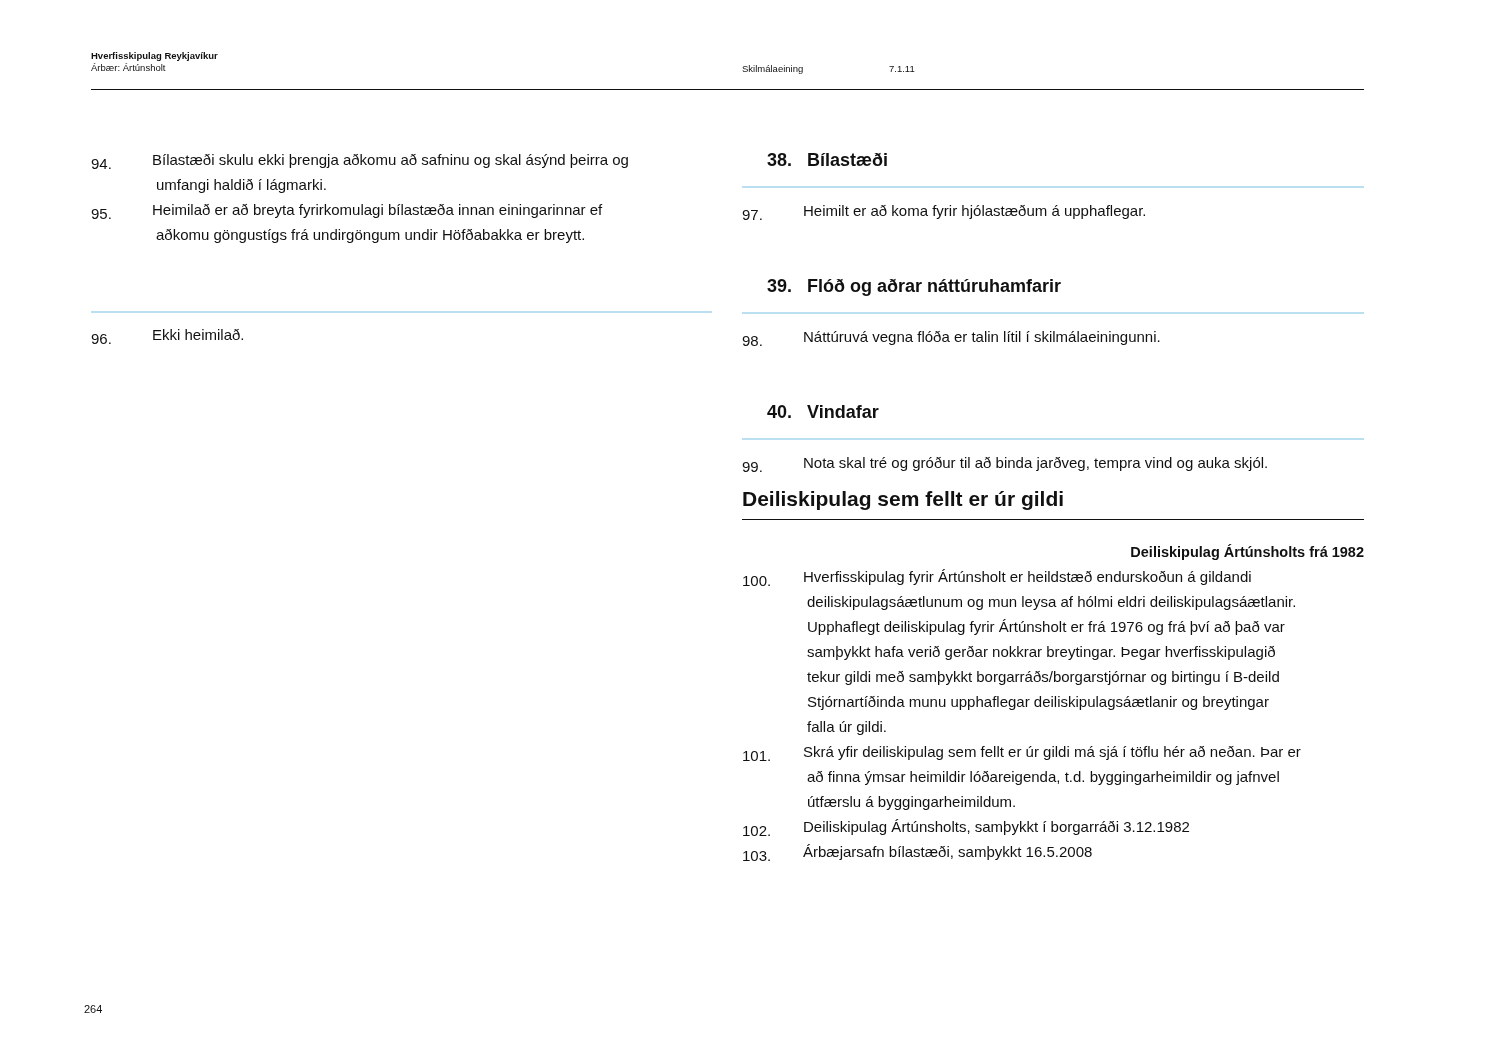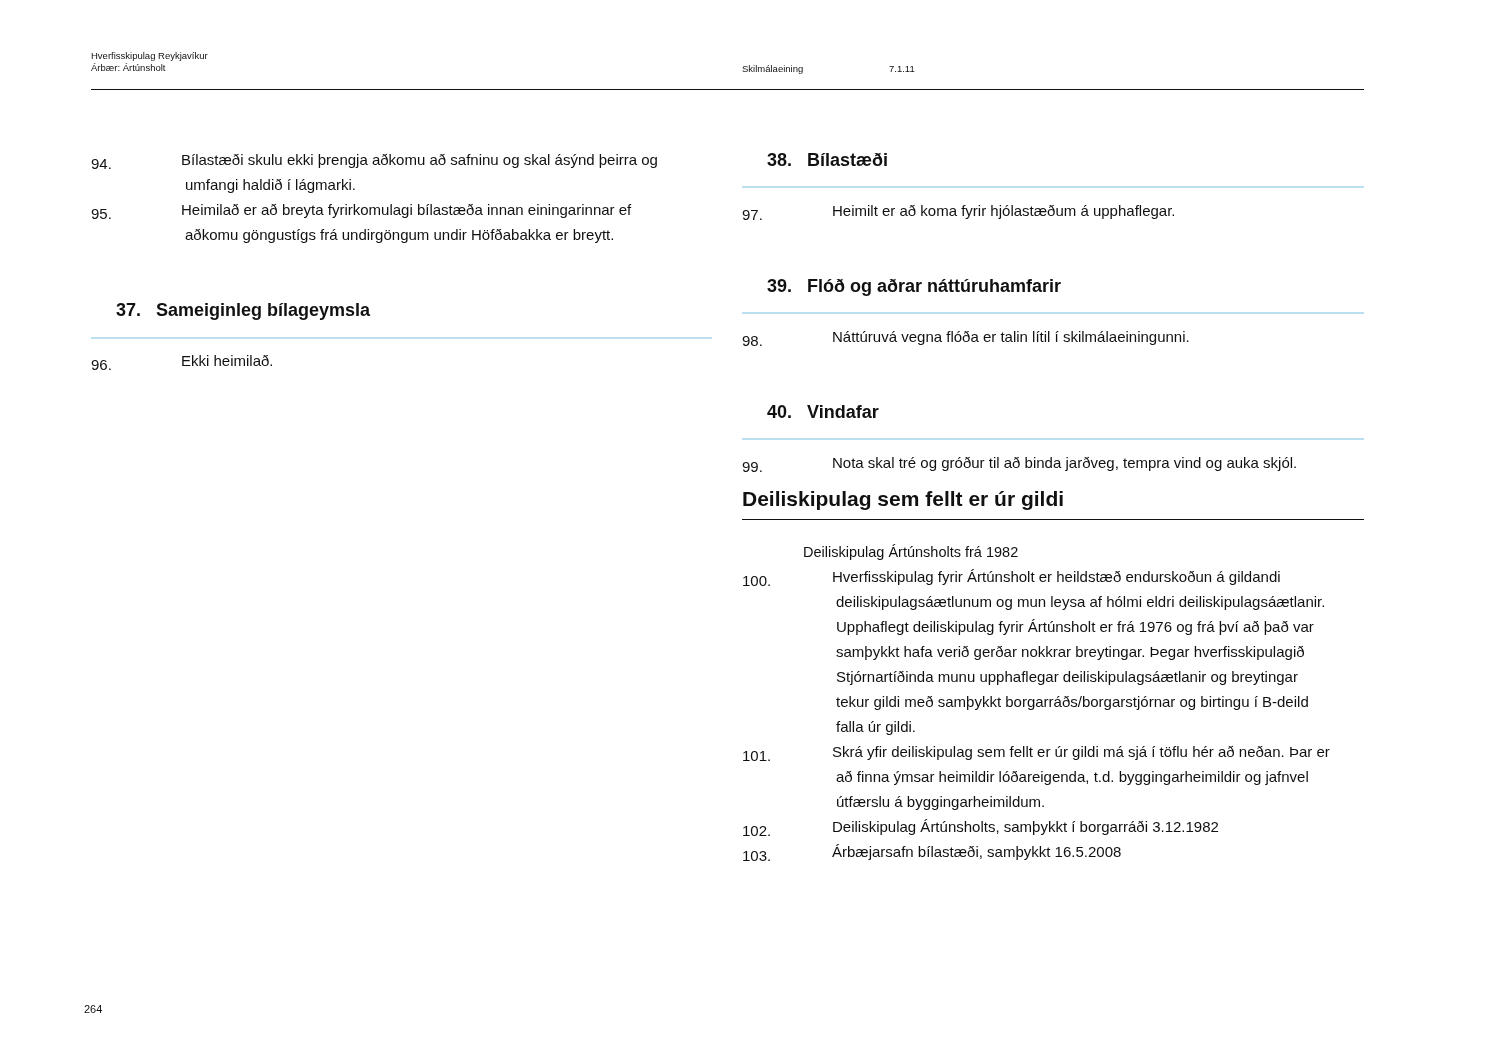--- a/index.html
+++ b/index.html
@@ -2,40 +2,40 @@
 <html><head>
   <meta charset="utf-8">
   <style>
     html, body { margin: 0; padding: 0; background: #ffffff; }
     body {
       width: 1500px; height: 1061px; position: relative; overflow: hidden;
       font-family: "Liberation Sans", "DejaVu Sans", sans-serif;
       color: #111111;
     }
     .hdr-left { position: absolute; left: 91px; top: 50px; font-size: 9.5px; line-height: 12px; }
-    .hdr-left .t1 { font-weight: normal; }
+    .hdr-left .t1 { font-weight: bold; }
     .hdr-mid { position: absolute; left: 742px; top: 63px; font-size: 9.5px; }
     .hdr-code { position: absolute; left: 853px; top: 63px; font-size: 9.5px; margin-left: 36px; }
     .hdr-rule { position: absolute; left: 91px; top: 89px; width: 1273px; height: 1px; background: #111; }
 
     .col { position: absolute; }
     .col-left { left: 91px; top: 147px; width: 621px; }
     .col-right { left: 742px; top: 147px; width: 622px; }
 
     .item { position: relative; font-size: 15px; line-height: 25px; padding-left: 61px; }
     .item .num { position: absolute; left: 0; top: 4px; }
-    .item .txt { display: block; margin-left: 29px; }
+    .item .txt { display: block; }
     .item .txt .cont { display:block; padding-left: 4px; }
 
     .sec-head { font-weight: bold; font-size: 18px; line-height: 26px; padding-left: 25px; }
     .sec-head .n { display: inline-block; width: 40px; }
     .blue-rule { height: 2px; background: #b9dff0; }
     .black-rule { height: 1px; background: #111; }
     .big-head { font-weight: bold; font-size: 21px; line-height: 28px; }
-    .sub-head { font-weight: normal; font-size: 14.5px; line-height: 24px; padding-left: 61px; }
+    .sub-head { font-weight: bold; font-size: 14.5px; line-height: 24px; padding-left: 61px; text-align: right; }
 
     .page-num { position: absolute; left: 84px; top: 1003px; font-size: 11px; }
   </style>
 </head>
 <body>
 
 <div class="hdr-left">
   <div class="t1">Hverfisskipulag Reykjavíkur</div>
   <div>Árbær: Ártúnsholt</div>
 </div>
@@ -53,23 +53,20 @@
   </div>
   <div class="item">
     <span class="num">95.</span>
     <span class="txt">
       <span>Heimilað er að breyta fyrirkomulagi bílastæða innan einingarinnar ef</span>
       <span class="cont">aðkomu göngustígs frá undirgöngum undir Höfðabakka er breytt.</span>
     </span>
   </div>
 
   <div style="height:50px"></div>
-  <div class="sec-head">
-    <span class="n">37.</span><span>Sameiginleg bílageymsla</span>
-  </div>
   <div style="height:14px"></div>
   <div class="blue-rule"></div>
   <div style="height:9px"></div>
   <div class="item">
     <span class="num">96.</span>
     <span class="txt">Ekki heimilað.</span>
   </div>
 </div>
 
 <div class="col col-right">
@@ -115,22 +112,22 @@
   <div style="height:20px"></div>
   <div class="sub-head">Deiliskipulag Ártúnsholts frá 1982</div>
 
   <div class="item">
     <span class="num">100.</span>
     <span class="txt">
       <span>Hverfisskipulag fyrir Ártúnsholt er heildstæð endurskoðun á gildandi</span>
       <span class="cont">deiliskipulagsáætlunum og mun leysa af hólmi eldri deiliskipulagsáætlanir.</span>
       <span class="cont">Upphaflegt deiliskipulag fyrir Ártúnsholt er frá 1976 og frá því að það var</span>
       <span class="cont">samþykkt hafa verið gerðar nokkrar breytingar. Þegar hverfisskipulagið</span>
+      <span class="cont">tekur gildi með samþykkt borgarráðs/borgarstjórnar og birtingu í B-deild</span>
       <span class="cont">Stjórnartíðinda munu upphaflegar deiliskipulagsáætlanir og breytingar</span>
-      <span class="cont">tekur gildi með samþykkt borgarráðs/borgarstjórnar og birtingu í B-deild</span>
       <span class="cont">falla úr gildi.</span>
     </span>
   </div>
   <div class="item">
     <span class="num">101.</span>
     <span class="txt">
       <span>Skrá yfir deiliskipulag sem fellt er úr gildi má sjá í töflu hér að neðan. Þar er</span>
       <span class="cont">að finna ýmsar heimildir lóðareigenda, t.d. byggingarheimildir og jafnvel</span>
       <span class="cont">útfærslu á byggingarheimildum.</span>
     </span>

